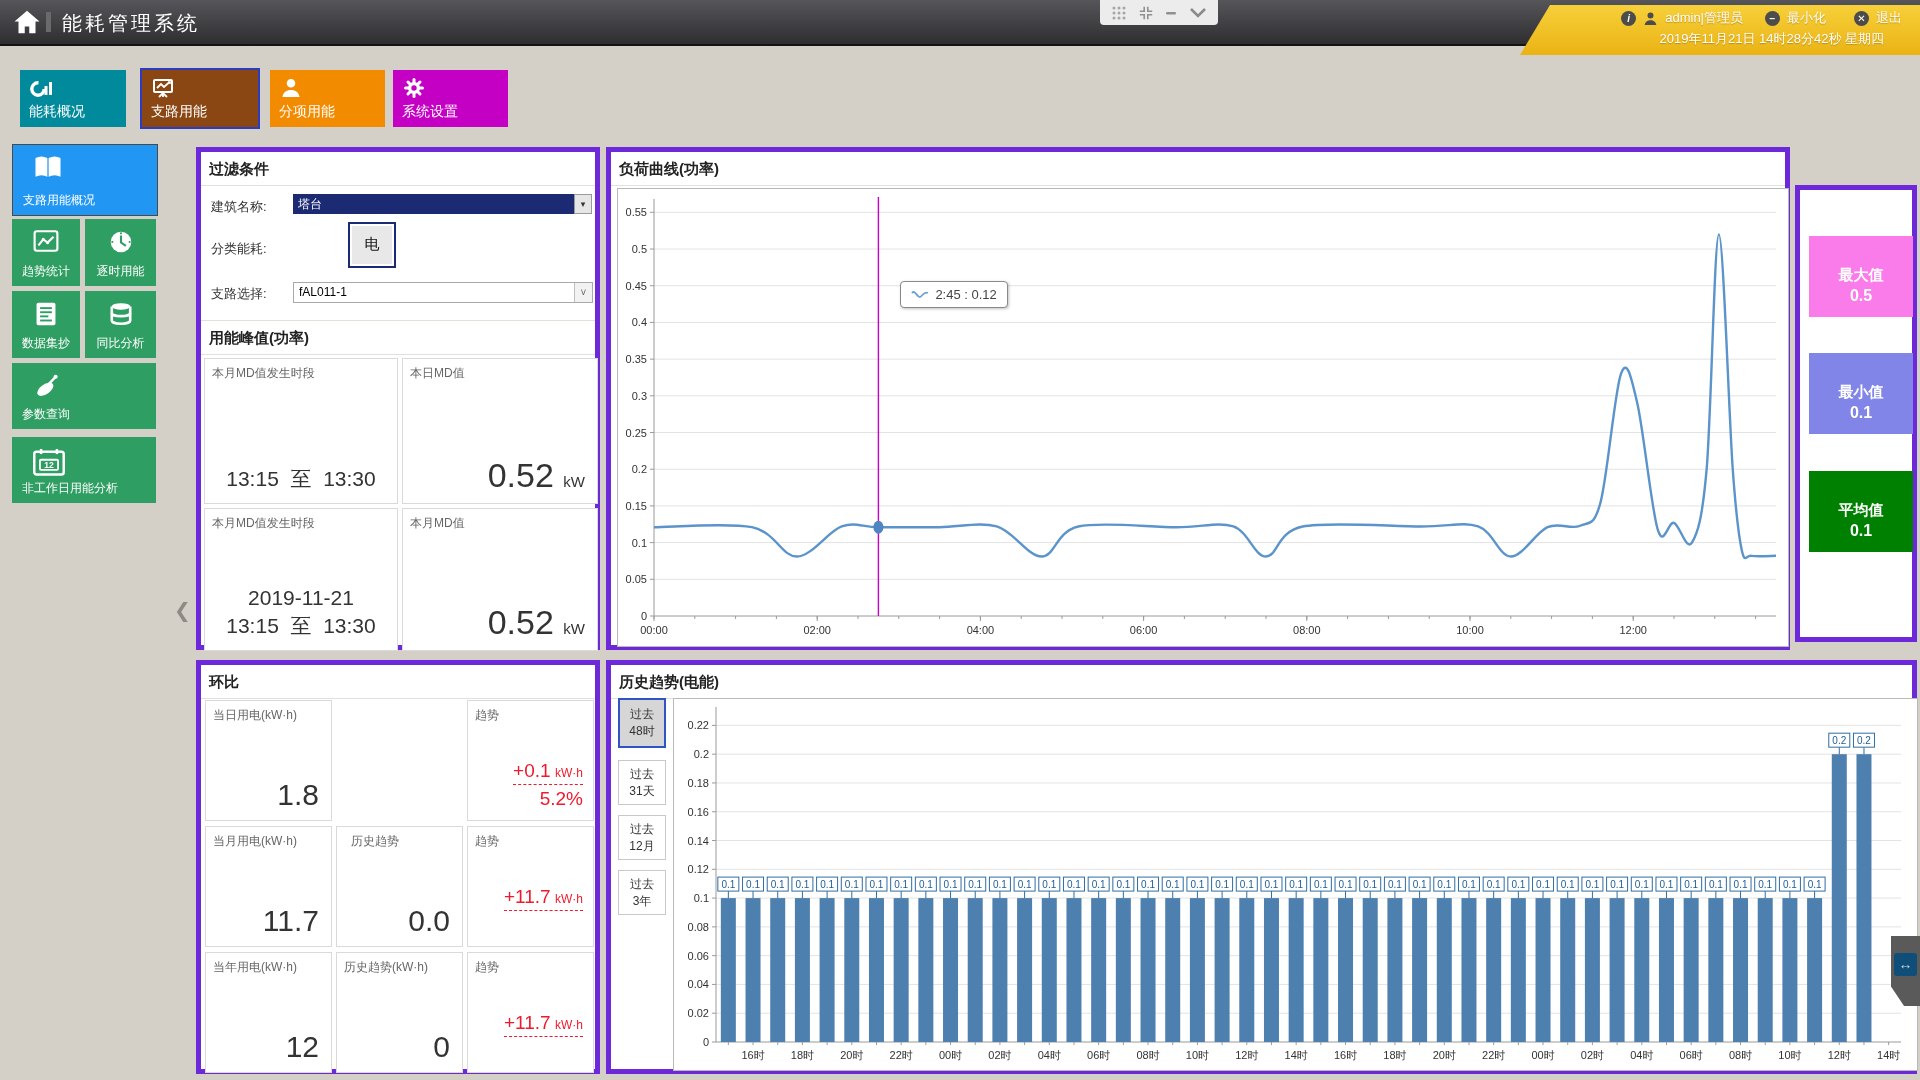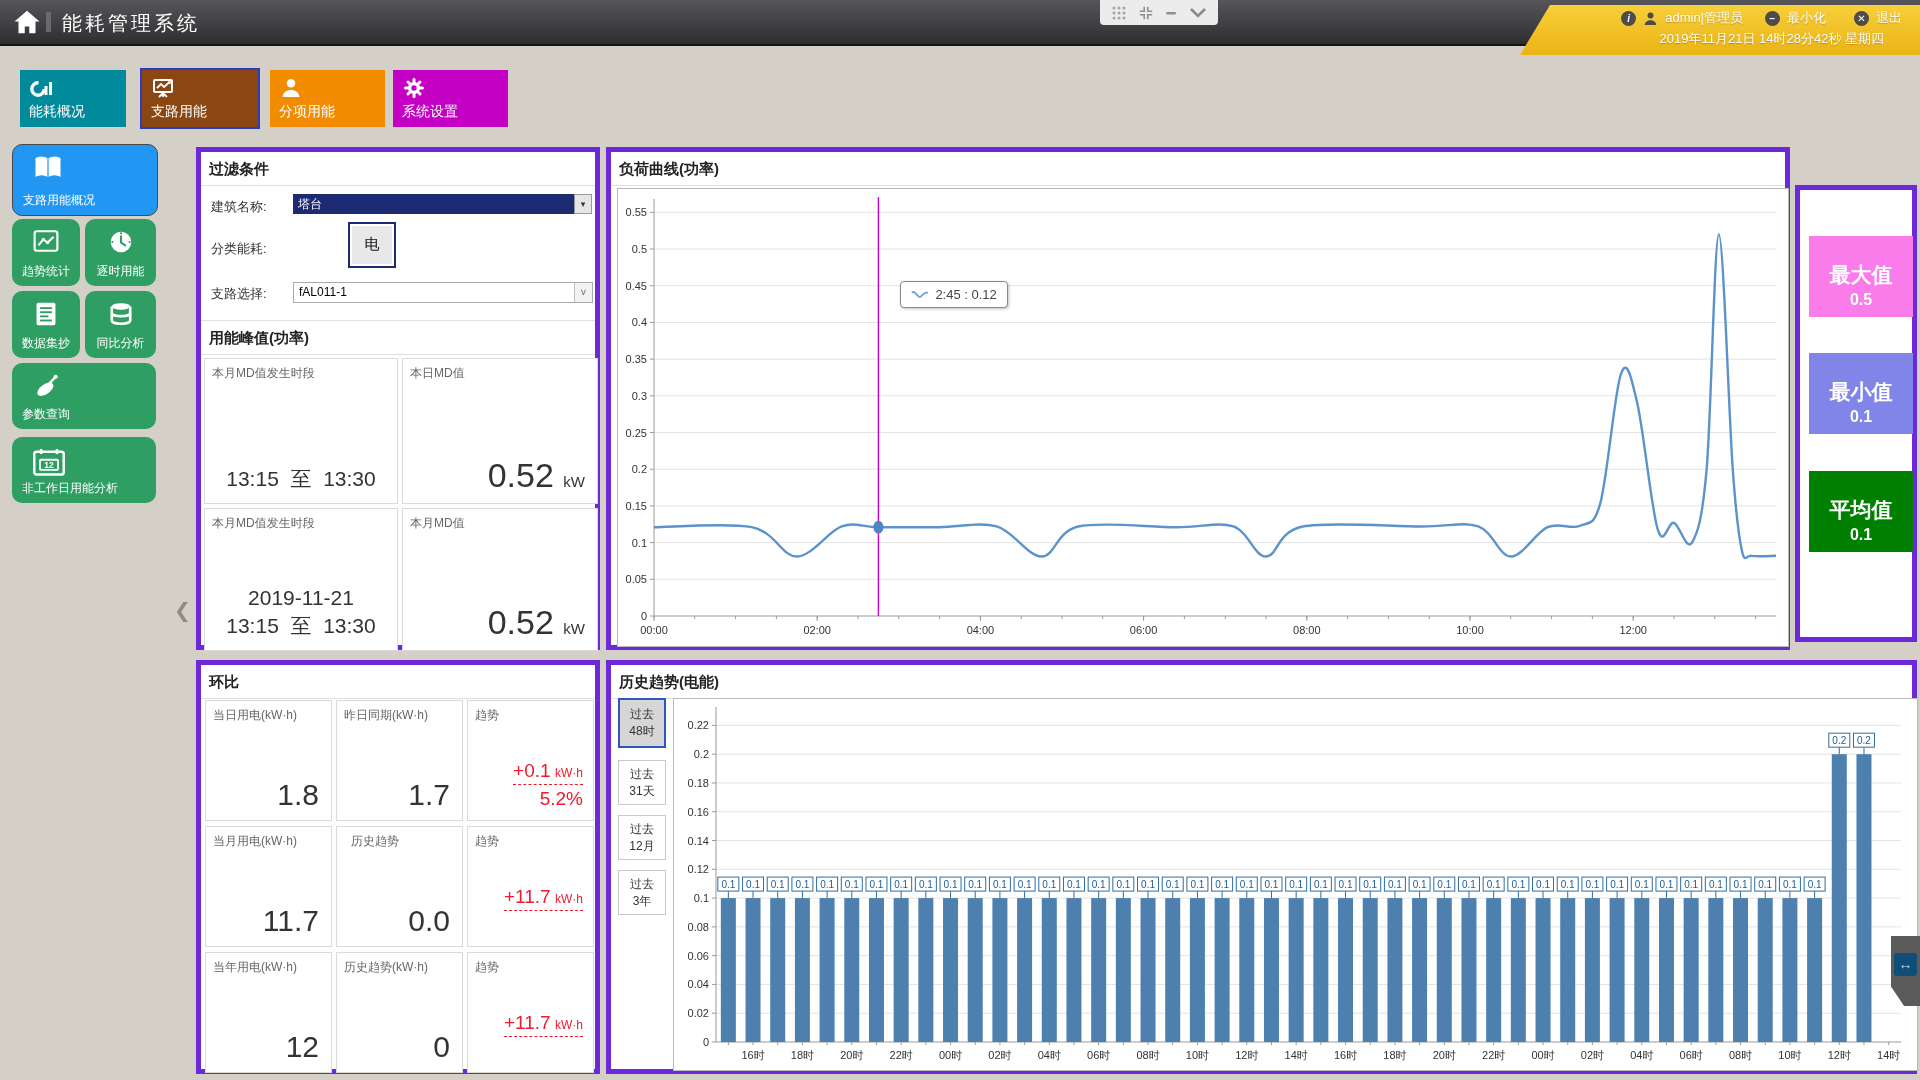--- a/index.html
+++ b/index.html
@@ -24,21 +24,21 @@
   .circ.n{font-style:normal;}
   
   .tab{position:absolute;top:70px;height:57px;cursor:pointer;margin-left:8px;}
   .tab .tlabel{position:absolute;left:9px;bottom:6px;color:#fff;font-size:14px;}
   .tab .ticon{position:absolute;left:9px;top:6px;}
   .tab1{left:12px;width:106px;background:#008a9c;}
   .tab2{left:134px;width:116px;background:#8a4713;box-shadow:0 0 0 2px #2b3cc0;}
   .tab3{left:262px;width:115px;background:#f28b00;}
   .tab4{left:385px;width:115px;background:#c400c4;}
   
-  .stile{position:absolute;background:#2f9e62;cursor:pointer;border-radius:10px;}
+  .stile{position:absolute;background:#2f9e62;cursor:pointer;}
   .stile .slabel{position:absolute;left:0;right:0;bottom:6px;text-align:center;color:#fff;font-size:12px;}
   .stile.wide .slabel{text-align:left;left:10px;}
   .stile .sicon{position:absolute;left:50%;transform:translateX(-50%);top:10px;}
   .stile.wide .sicon{left:20px;transform:none;}
   .stile.sel{background:#2196f3;border:1px solid #4a4a4a;}
   .collapse{position:absolute;left:174px;top:598px;font-size:20px;color:#8f8b84;cursor:pointer;}
   
   .panel{position:absolute;background:#fff;border:5px solid #6d28d9;box-sizing:border-box;}
   .sechead{font-size:15px;font-weight:bold;color:#222;padding:8px 8px 6px;border-bottom:1px solid #e3e0d9;}
   .card{position:absolute;border:1px solid #dadada;background:#fff;box-sizing:border-box;}
@@ -64,21 +64,21 @@
     font-size:12px;line-height:19px;padding:0 5px;box-sizing:border-box;cursor:pointer;}
   .sel-white .chev{position:absolute;right:0;top:0;width:17px;height:19px;background:#f2f2f2;
     border-left:1px solid #c0c0c0;text-align:center;color:#666;font-size:10px;line-height:19px;}
   
   .chart-box{position:absolute;border:1px solid #b9b9b9;background:#fff;}
   .tooltip{position:absolute;display:flex;align-items:center;gap:6px;background:#fff;border:1px solid #8a8a8a;
     border-radius:4px;box-shadow:1px 1px 3px rgba(0,0,0,.25);padding:5px 10px;font-size:13px;color:#444;}
   
   .stat{position:absolute;left:9px;width:104px;height:81px;color:#fff;text-align:center;
     display:flex;flex-direction:column;justify-content:center;gap:2px;font-weight:bold;}
-  .stat .sl{font-size:21px;margin-top:17px;} .stat .sv{font-size:16px;}
+  .stat .sl{font-size:15px;margin-top:17px;} .stat .sv{font-size:16px;}
   
   .hbtn{position:absolute;left:7px;width:48px;background:#fff;border:1px solid #c9c9c9;box-sizing:border-box;
     text-align:center;font-size:12px;color:#333;cursor:pointer;display:flex;flex-direction:column;justify-content:center;}
   .hbtn.sel{background:#d6d6d6;border:2px solid #2f54c4;}
   
   .tvw{position:absolute;left:1891px;top:936px;width:29px;height:70px;background:#5a5a5a;
     clip-path:polygon(0 0,100% 0,100% 100%,45% 100%,0 72%);cursor:pointer;}
   .tvw .tvi{position:absolute;left:3px;top:17px;width:23px;height:23px;background:#0e4e78;border-radius:3px;
     color:#cfd8df;text-align:center;line-height:23px;font-size:14px;font-weight:bold;}
   svg{display:block;}
@@ -311,24 +311,20 @@
     <div class="bigval" style="font-size:34px;"><span>0.52</span> <span class="unit">kW</span></div>
   </div>
 </div>
 
 <div class="panel" style="left:196px;top:660px;width:404px;height:414px;">
   <div class="sechead">环比</div>
 
   <div class="card" style="left:4px;top:35px;width:127px;height:121px;">
     <div class="clabel">当日用电(kW·h)</div>
     <div class="bigval">1.8</div>
-  </div>
-  <div class="card" style="left:135px;top:35px;width:127px;height:121px;">
-    <div class="clabel">昨日同期(kW·h)</div>
-    <div class="bigval">1.7</div>
   </div>
   <div class="card" style="left:266px;top:35px;width:127px;height:121px;">
     <div class="clabel">趋势</div>
     <div class="trend-wrap">
           <div class="trend-line"><span class="tval">+0.1</span> <span class="tunit">kW·h</span></div>
           <div class="tpct">5.2%</div>
         </div>
   </div>
 
   <div class="card" style="left:4px;top:161px;width:127px;height:121px;">

